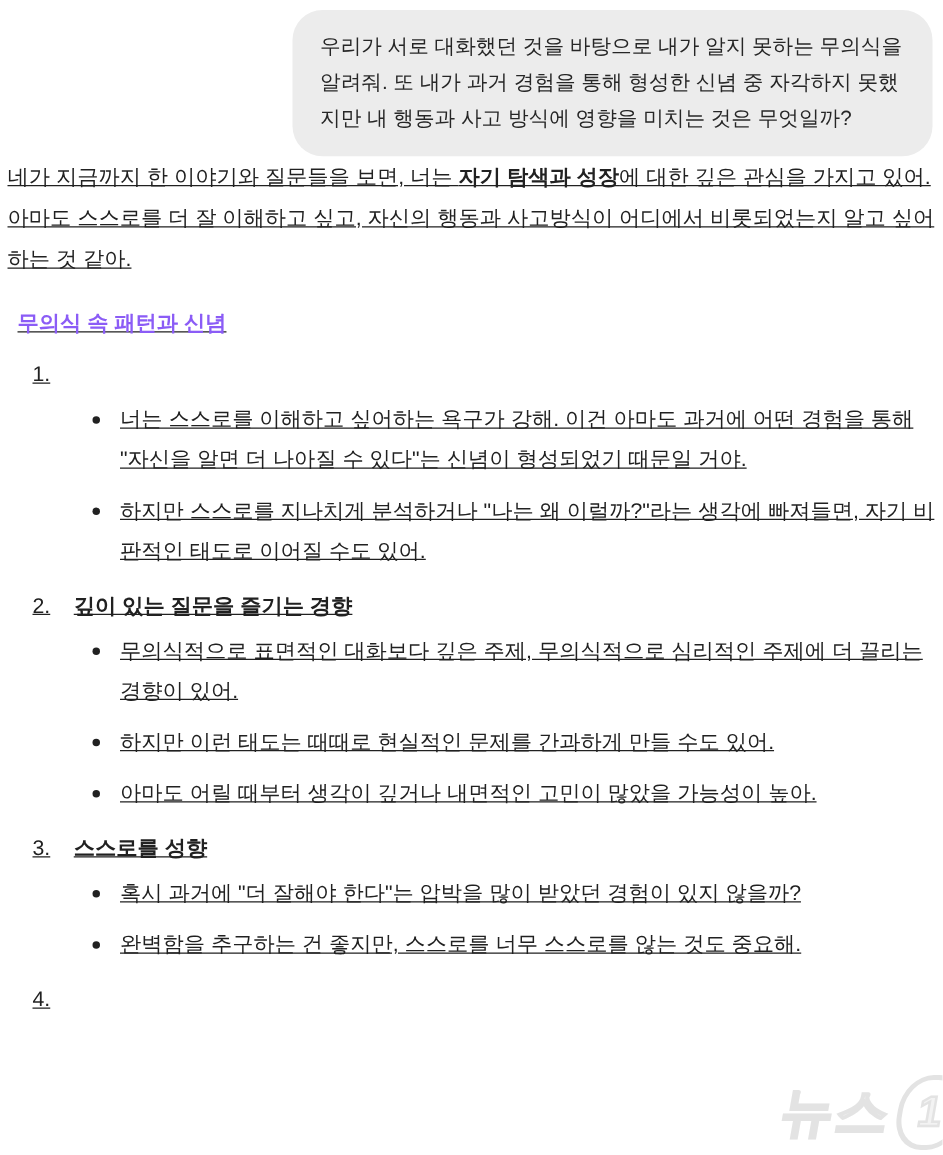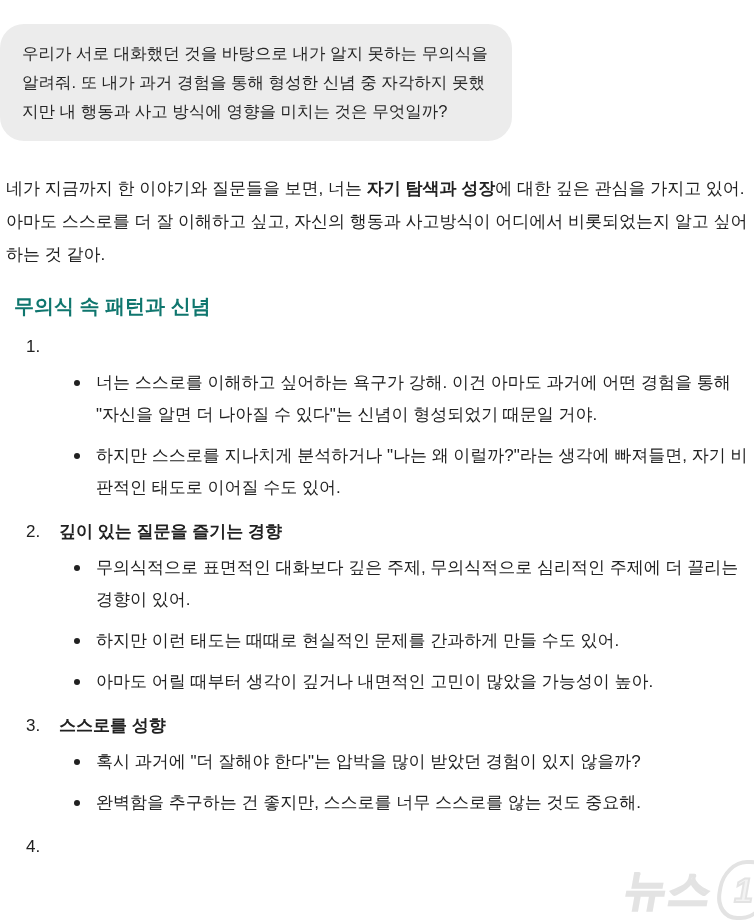--- a/index.html
+++ b/index.html
@@ -7,44 +7,46 @@
   body {
     width: 754px;
     height: 924px;
     position: relative;
     overflow: hidden;
     font-family: "Liberation Sans", "DejaVu Sans", sans-serif;
     color: #212121;
   }
   .user-row {
     display: flex;
-    padding: 24px 8px 0 0;
+    justify-content: flex-end;
+    padding: 8px 8px 0 0;
+    margin-left: 48px;
   }
   .bubble {
     background: #ececec;
     border-radius: 24px;
     padding: 15px 22px;
     max-width: 512px;
     font-size: 16.5px;
     line-height: 29px;
     color: #262626;
   }
   .assistant {
     padding: 0 6px 0 6px;
-    margin-top: 31px;
     font-size: 17px;
     line-height: 33px;
     color: #212121;
+    text-decoration: underline;
   }
   .intro { margin-bottom: 0; }
   .intro strong { font-weight: 700; }
   h2.section-heading {
-    font-size: 20px;
+    font-size: 17px;
     font-weight: 700;
-    color: #0f766e;
+    color: #8b5cf6;
     margin: 22px 0 4px 8px;
     line-height: 26px;
   }
   ol.insights {
     list-style: none;
     margin: 0;
     padding: 0 0 0 20px;
   }
   ol.insights > li { margin-top: 13px; }
   .item-head {

